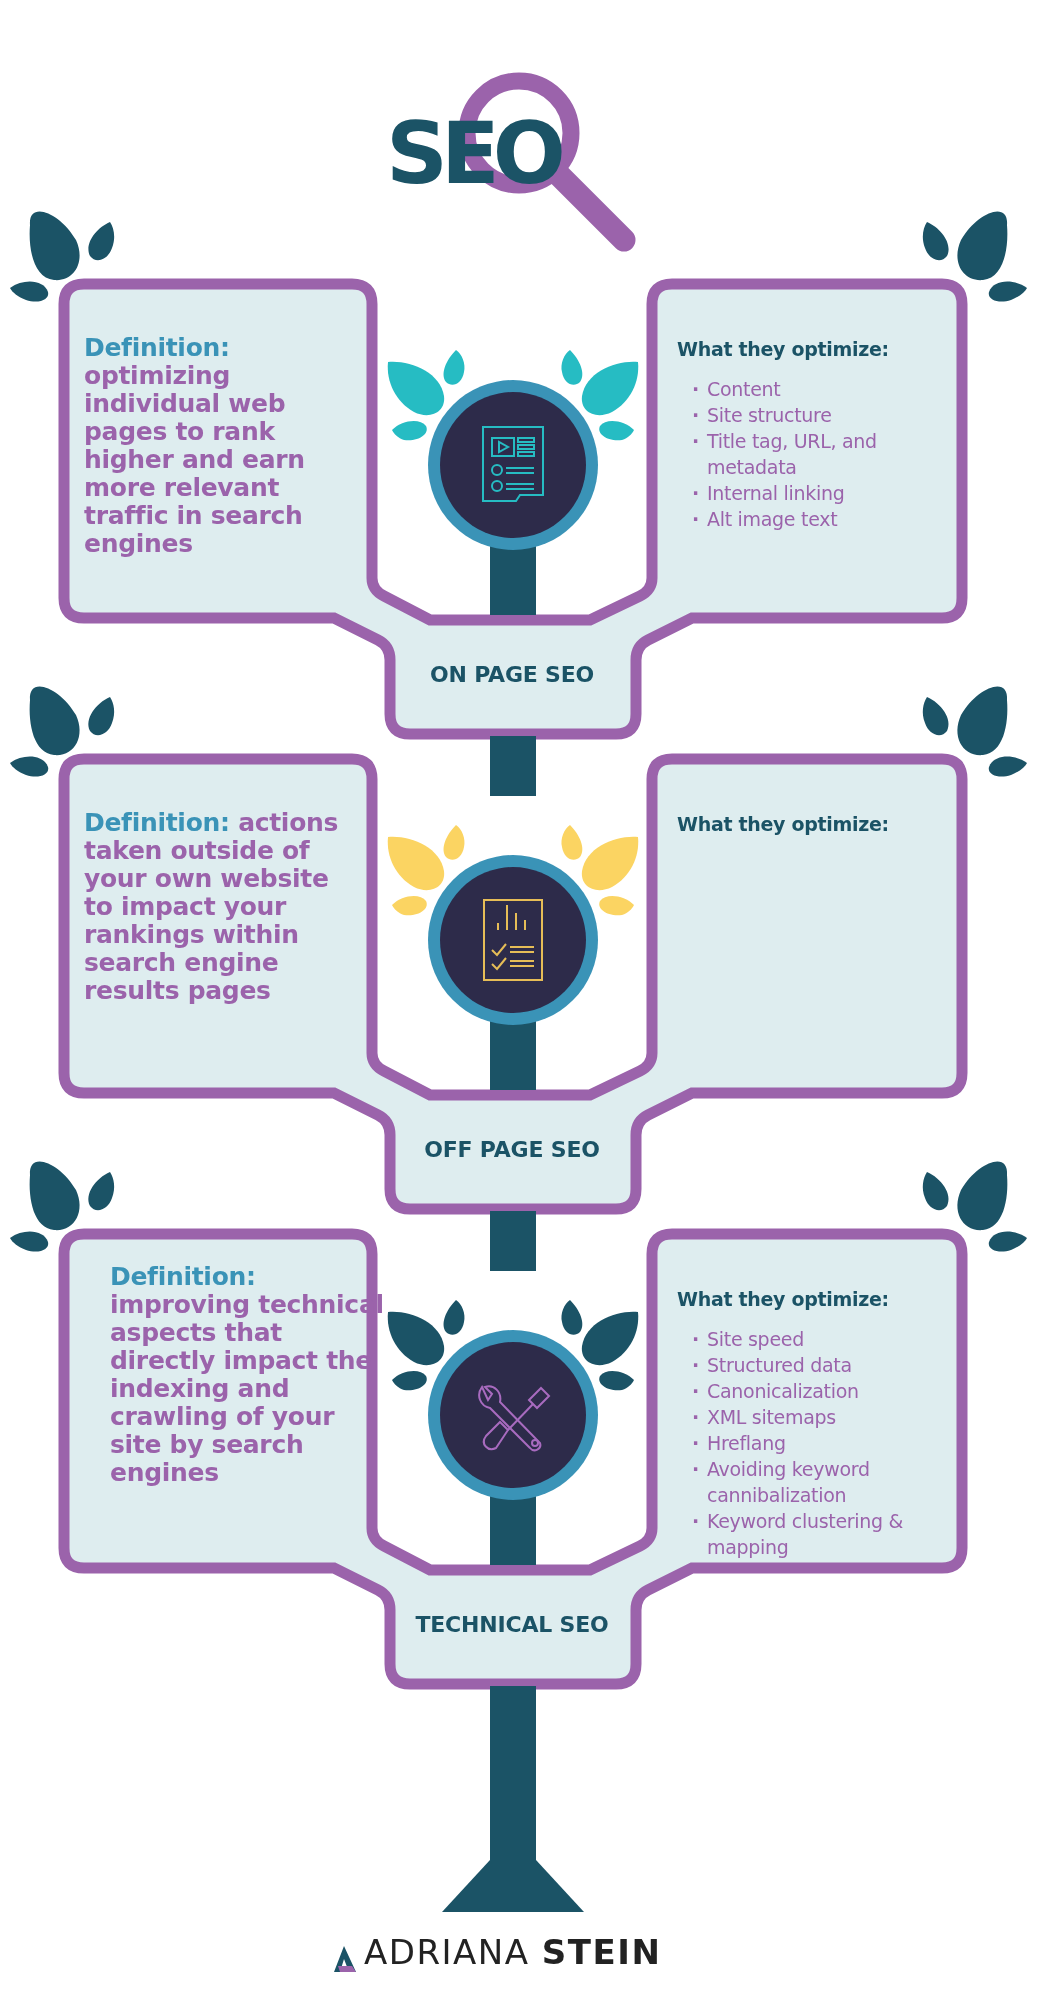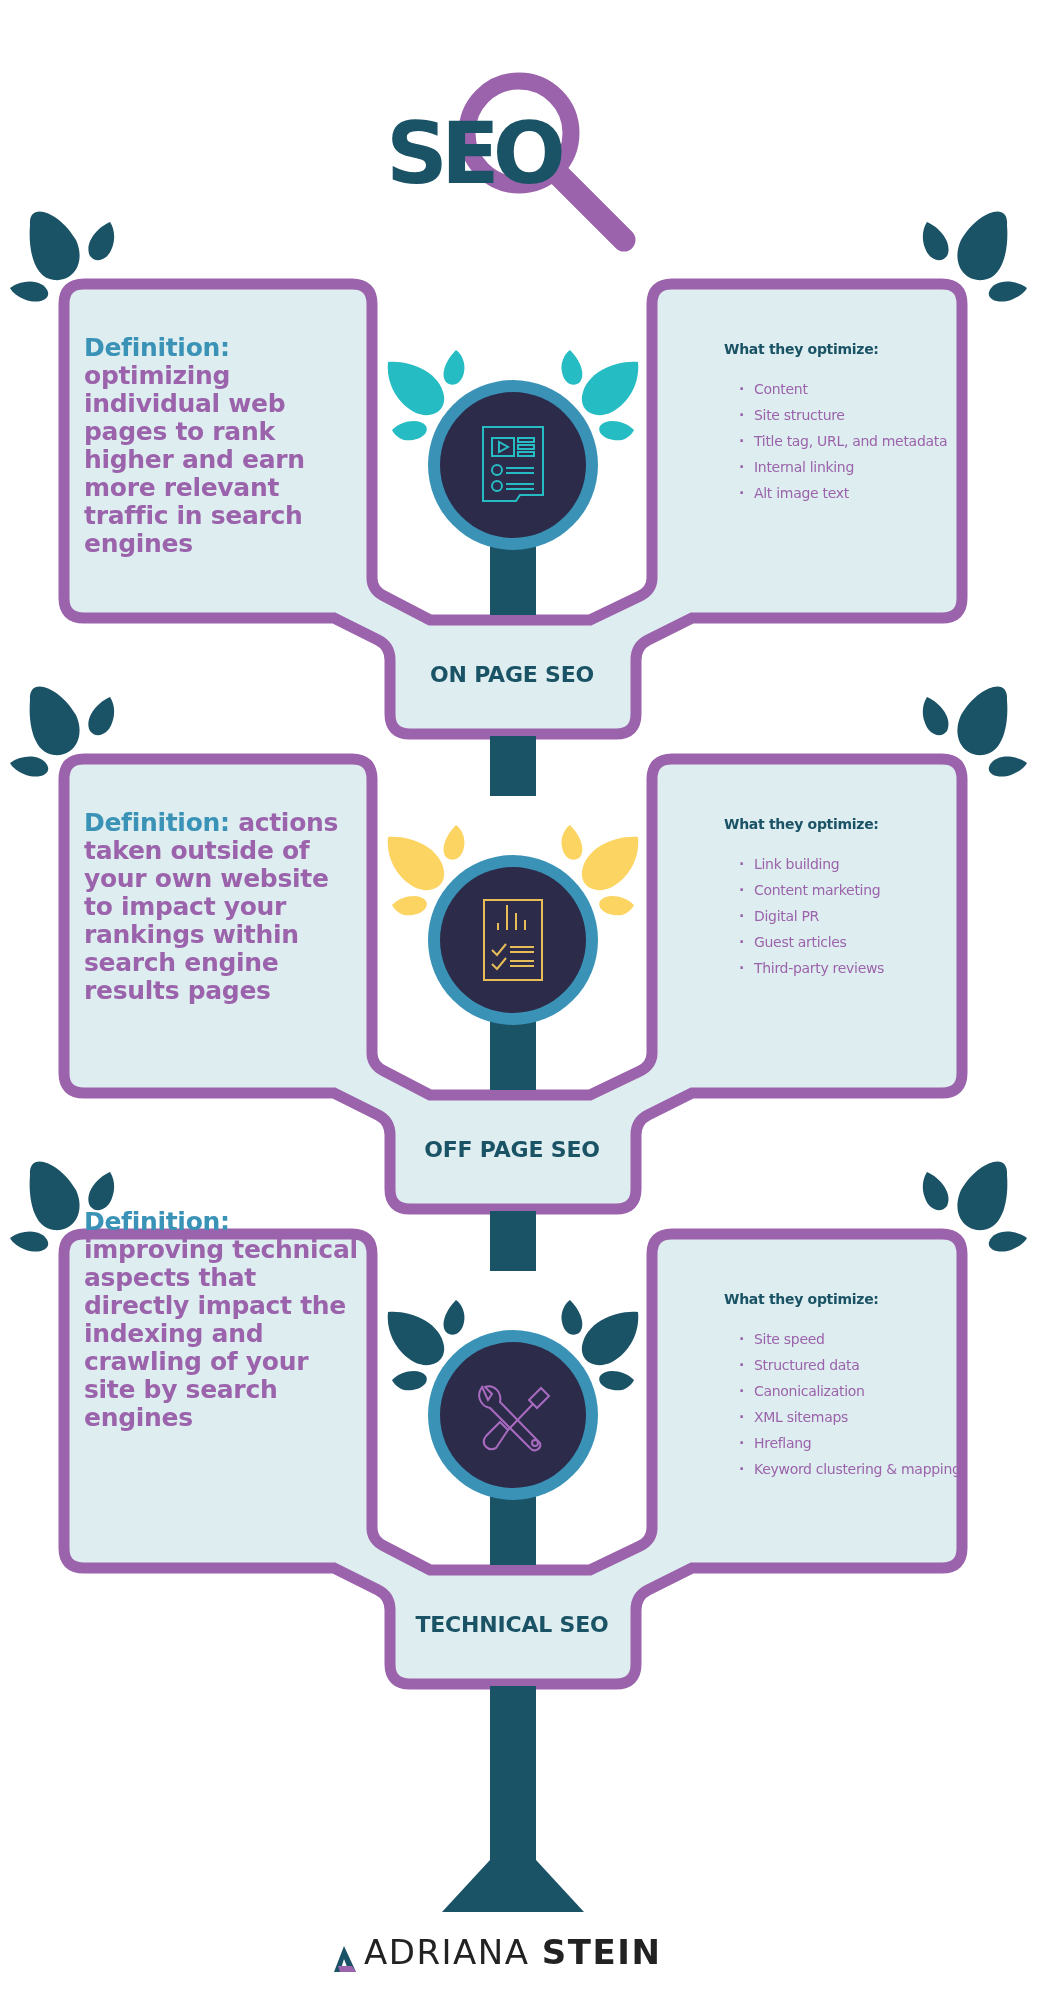--- a/index.html
+++ b/index.html
@@ -1,20 +1,20 @@
 <!DOCTYPE html>
 <html><head>
 <meta charset="utf-8">
 <style>
   html,body{margin:0;padding:0;background:#ffffff;}
   body{width:1037px;height:1999px;position:relative;overflow:hidden;font-family:"DejaVu Sans","Liberation Sans",sans-serif;}
   svg.bg{position:absolute;left:0;top:0;}
   .def{position:absolute;left:84px;width:280px;font-size:25px;line-height:28px;font-weight:bold;color:#9b63ab;letter-spacing:-0.3px;}
   .def .lbl{color:#3a93b7;}
-  .opt{position:absolute;left:724px;width:290px;font-size:14px;line-height:26px;color:#9b63ab;letter-spacing:-0.3px;}
+  .opt{position:absolute;left:677px;width:290px;font-size:19px;line-height:26px;color:#9b63ab;letter-spacing:-0.3px;}
   .opt .hd{color:#1b5366;font-weight:bold;margin-bottom:1px;}
   .opt ul{list-style:none;margin:14px;padding:0;}
   .opt li{position:relative;padding-left:16px;}
   .opt li:before{content:"\00B7";position:absolute;left:1px;top:0;font-weight:bold;}
   .stage{position:absolute;left:392px;width:240px;text-align:center;font-size:22px;font-weight:bold;color:#1b5366;letter-spacing:-0.2px;}
   .brand{position:absolute;left:330px;top:1932px;width:380px;font-size:34px;color:#222;letter-spacing:1.5px;white-space:nowrap;}
   .brand b{font-weight:bold;margin-top:32px;}
   .seo-word{position:absolute;left:386px;top:90px;font-size:86px;font-weight:bold;color:#1b5366;letter-spacing:-7px;line-height:90px;margin-top:18px;}
 </style>
 </head>
@@ -183,42 +183,36 @@
   </ul>
 </div>
 <div class="stage" style="top:662px;">ON PAGE SEO</div>
 
 <div class="def" style="top:809px;">
   <span class="lbl">Definition:</span>
   <span>actions taken outside of your own website to impact your rankings within search engine results pages</span>
 </div>
 <div class="opt" style="top:811px;">
   <div class="hd">What they optimize:</div>
-  <ul>
-    <li>Link building</li>
-    <li>Content marketing</li>
-    <li>Digital PR</li>
-    <li>Guest articles</li>
-    <li>Third-party reviews</li>
-  </ul>
 </div>
 <div class="stage" style="top:1137px;">OFF PAGE SEO</div>
 
-<div class="def" style="top:1208px;">
+<div class="def" style="top:1263px;margin-left:26px;">
   <span class="lbl">Definition:</span>
   <span>improving technical aspects that directly impact the indexing and crawling of your site by search engines</span>
 </div>
 <div class="opt" style="top:1286px;">
   <div class="hd">What they optimize:</div>
   <ul>
     <li>Site speed</li>
     <li>Structured data</li>
     <li>Canonicalization</li>
     <li>XML sitemaps</li>
     <li>Hreflang</li>
+    <li style="width:230px">Avoiding keyword cannibalization</li>
     <li style="width:250px">Keyword clustering &amp; mapping</li>
   </ul>
 </div>
 <div class="stage" style="top:1612px;">TECHNICAL SEO</div>
 
 <div class="brand" style="left:364px;">
   <span>ADRIANA</span>
   <b>STEIN</b>
 </div>
 

